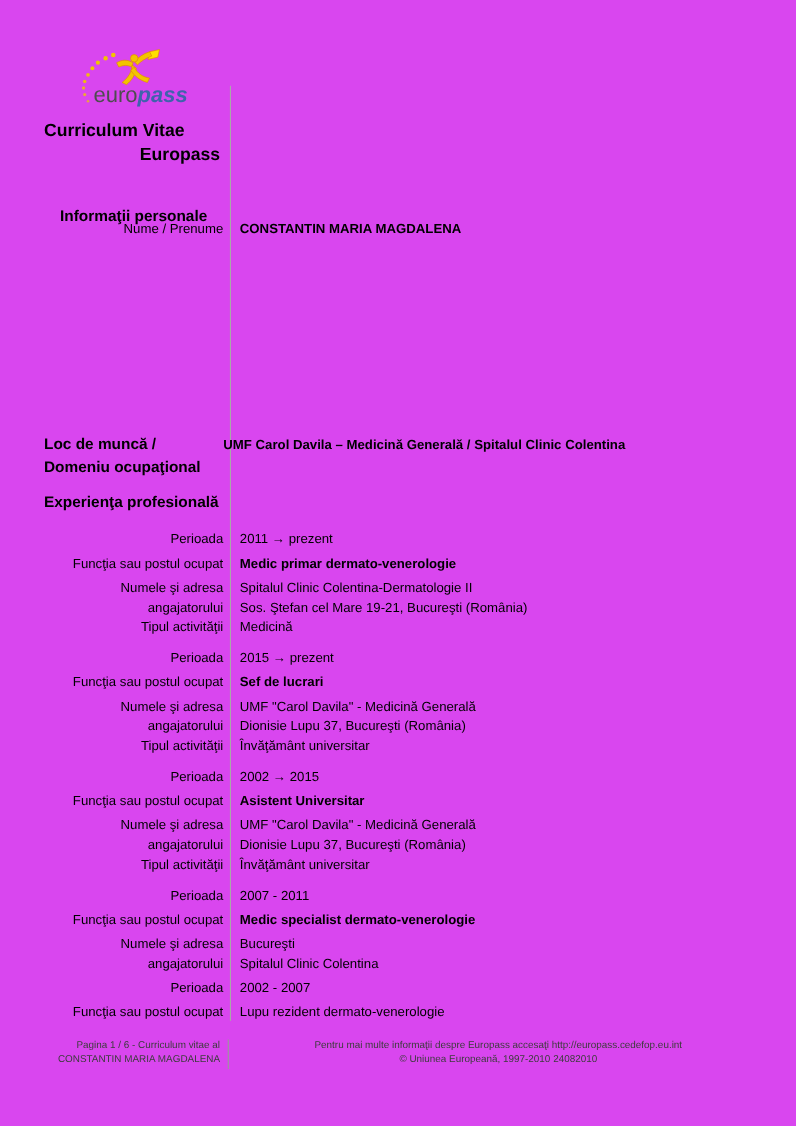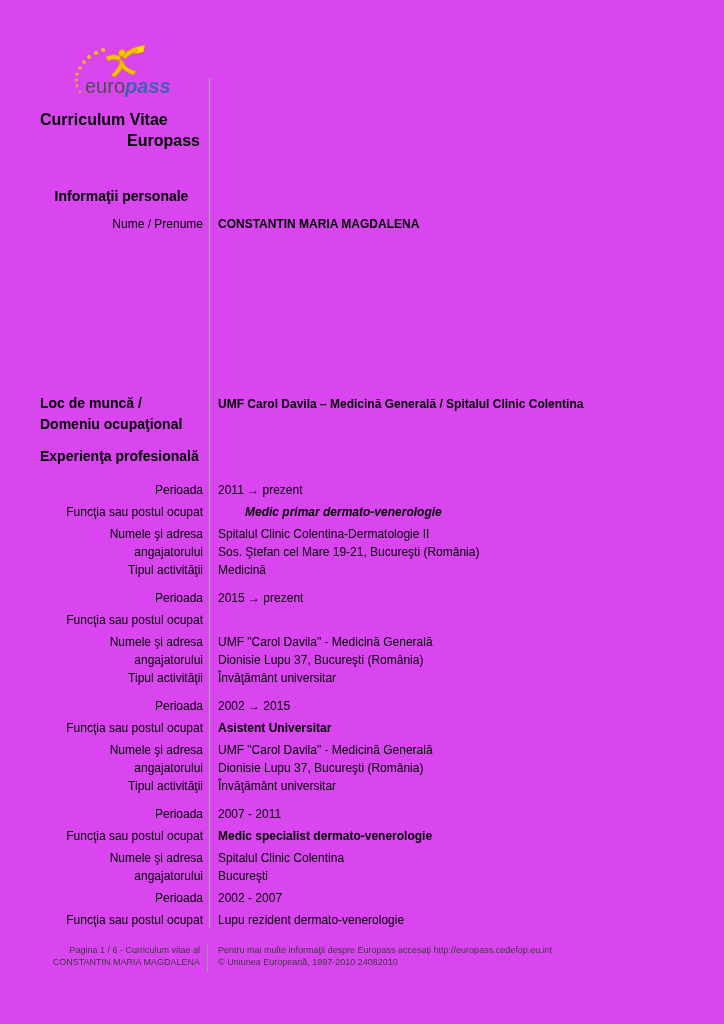--- a/index.html
+++ b/index.html
@@ -27,32 +27,32 @@
     font-size:14px;font-weight:bold;line-height:19px;}
   .sec-header.right{text-align:center;}
   
   .row{position:absolute;left:40px;width:648px;
     display:grid;grid-template-columns:163px 1fr;column-gap:15px;
     font-size:12px;line-height:18px;}
   .row .lbl{text-align:right;}
   .row .val{text-align:left;}
   .row .val span{display:block;}
   .bold{font-weight:bold;}
-  .bold-italic{font-weight:bold;font-style:italic;margin-left:27px;}
+  .bold-italic{font-weight:bold;}
   
   .work-row{position:absolute;left:40px;width:648px;
-    display:grid;grid-template-columns:163px 1fr;column-gap:15px;}
+    display:grid;grid-template-columns:163px 1fr;}
   .work-row .wlbl{font-size:14px;font-weight:bold;line-height:21px;}
   .work-row .wlbl span{display:block;}
   .work-row .wval{font-size:12px;font-weight:bold;line-height:18px;padding-top:2px;}
   
   .footer-left{position:absolute;left:40px;top:944px;width:160px;
     font-size:9px;line-height:12px;text-align:right;color:#3c3c3c;}
   .footer-right{position:absolute;left:218px;top:944px;width:470px;
-    font-size:9px;line-height:12px;text-align:left;color:#3c3c3c;}
+    font-size:9px;line-height:12px;text-align:center;color:#3c3c3c;}
   .footer-left span,.footer-right span{display:block;}
 </style>
 </head>
 <body>
 
 <div class="page">
 
   <svg class="logo" viewBox="0 0 112 56">
 
     <g fill="#f2c300">
@@ -82,21 +82,21 @@
   <div class="doc-title">
     <span class="t1">Curriculum Vitae</span>
     <span class="t2">Europass</span>
   </div>
 
   <div class="vline"></div>
   <div class="vline-footer"></div>
 
   <div class="sec-header right" style="top:187px">Informaţii personale</div>
 
-  <div class="row" style="top:215px">
+  <div class="row" style="top:199px">
     <div class="lbl">Nume / Prenume</div>
     <div class="val bold">CONSTANTIN MARIA MAGDALENA</div>
   </div>
 
   <div class="work-row" style="top:393px">
     <div class="wlbl">
       <span>Loc de muncă /</span>
       <span>Domeniu ocupaţional</span>
     </div>
     <div class="wval">UMF Carol Davila – Medicină Generală / Spitalul Clinic Colentina</div>
@@ -126,20 +126,21 @@
     <div class="lbl">Tipul activităţii</div>
     <div class="val">Medicină</div>
   </div>
 
   <div class="row" style="top:589px">
     <div class="lbl">Perioada</div>
     <div class="val">2015 → prezent</div>
   </div>
   <div class="row" style="top:611px">
     <div class="lbl">Funcţia sau postul ocupat</div>
+    <div class="val bold-italic">Sef de lucrari</div>
   </div>
   <div class="row" style="top:633px">
     <div class="lbl">
       <span style="display:block">Numele şi adresa</span>
       <span style="display:block">angajatorului</span>
     </div>
     <div class="val">
       <span>UMF "Carol Davila" - Medicină Generală</span>
       <span>Dionisie Lupu 37, Bucureşti (România)</span>
     </div>
@@ -179,22 +180,22 @@
   <div class="row" style="top:827px">
     <div class="lbl">Funcţia sau postul ocupat</div>
     <div class="val bold">Medic specialist dermato-venerologie</div>
   </div>
   <div class="row" style="top:849px">
     <div class="lbl">
       <span style="display:block">Numele şi adresa</span>
       <span style="display:block">angajatorului</span>
     </div>
     <div class="val">
+      <span>Bucureşti</span>
       <span>Spitalul Clinic Colentina</span>
-      <span>Bucureşti</span>
     </div>
   </div>
 
   <div class="row" style="top:889px">
     <div class="lbl">Perioada</div>
     <div class="val">2002 - 2007</div>
   </div>
   <div class="row" style="top:911px">
     <div class="lbl">Funcţia sau postul ocupat</div>
     <div class="val">Lupu rezident dermato-venerologie</div>

